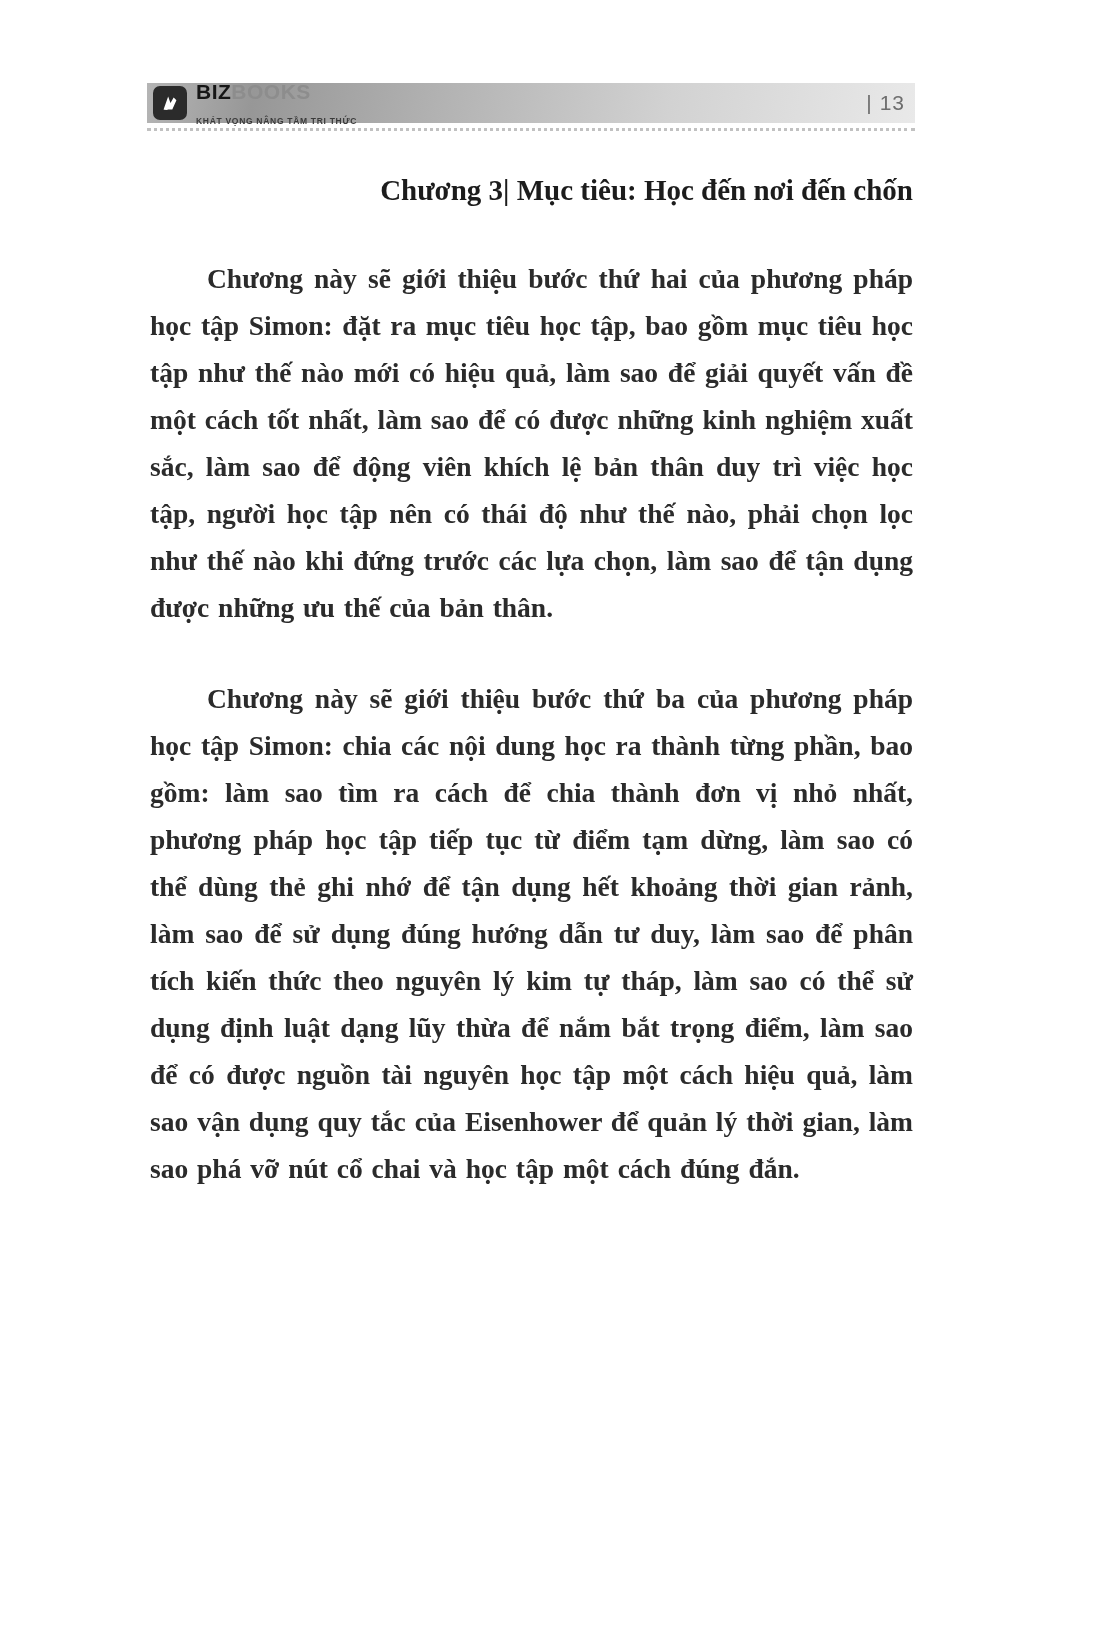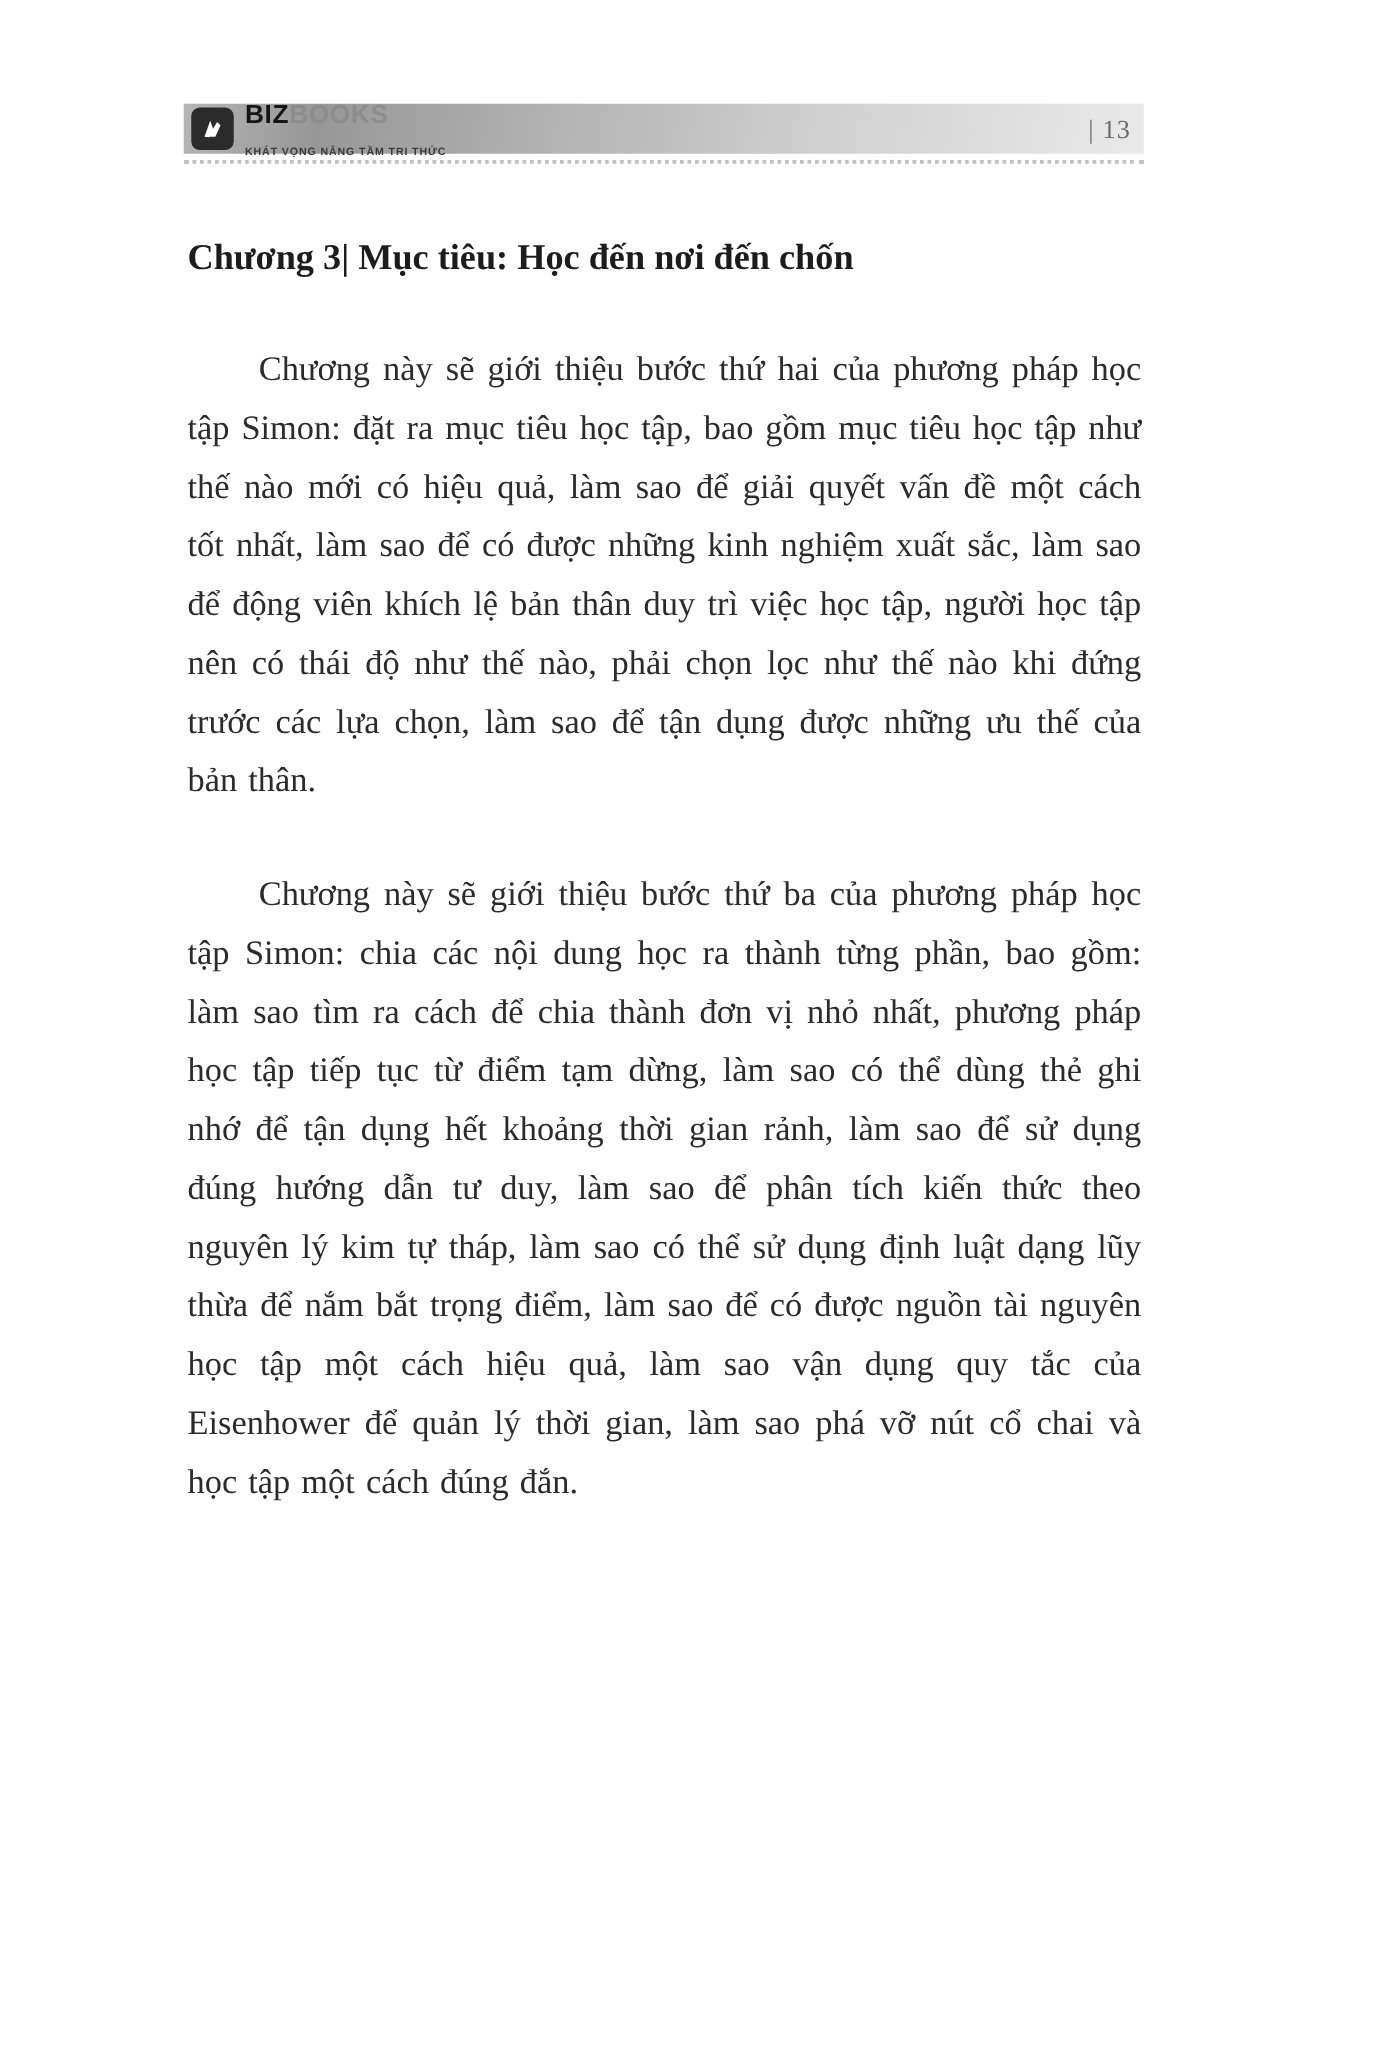--- a/index.html
+++ b/index.html
@@ -49,21 +49,21 @@
   .logo-tagline {
     font-family: "Liberation Sans", sans-serif;
     font-weight: bold;
     font-size: 8.5px;
     letter-spacing: 0.7px;
     color: #3b3b3b;
     margin-top: 15px;
     white-space: nowrap;
   }
   .page-number {
-    font-family: Liberation Serif, serif;
+    font-family: Liberation Sans, sans-serif;
     font-size: 21px;
     color: #6e6e6e;
     letter-spacing: 1px;
     white-space: nowrap;
   }
   .dotted-rule {
     margin-top: 5px;
     height: 0;
     border-bottom: 3px dotted #c1c1c1;
   }
@@ -78,30 +78,31 @@
   }
   .chapter-heading {
     font-family: "Liberation Serif", serif;
     font-weight: bold;
     color: #1c1c1c;
     font-size: 29px;
     line-height: 41px;
     margin: 42px 0 0 0;
     text-align: left;
   }
-  .chapter-heading:first-child { margin-top: 16px; }
+  .chapter-heading:first-child { margin-top: 0; text-align: right; }
   .body-text {
     font-family: "Liberation Serif", serif;
     font-size: 27.5px;
     line-height: 47px;
     margin: 44px 0 0 0;
     text-align: justify;
     text-indent: 57px;
     word-spacing: 2px;
     color: #2b2b2b;
+    font-weight: bold;
   }
 </style>
 </head>
 <body>
 
 <div class="page">
 
   <header class="page-header">
     <div class="header-bar">
       <div class="logo">

